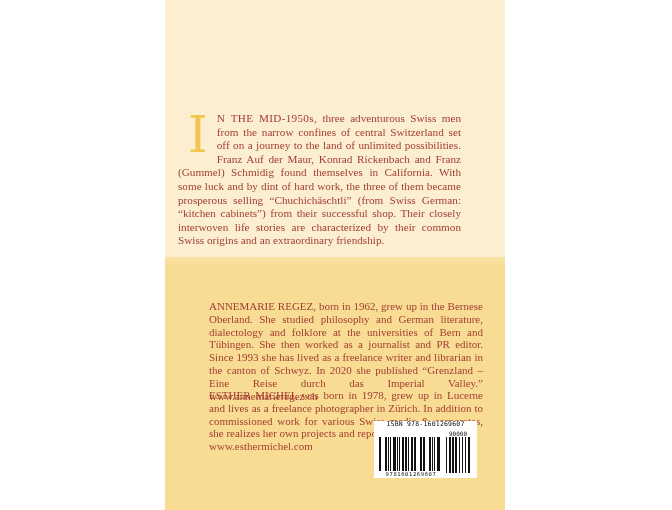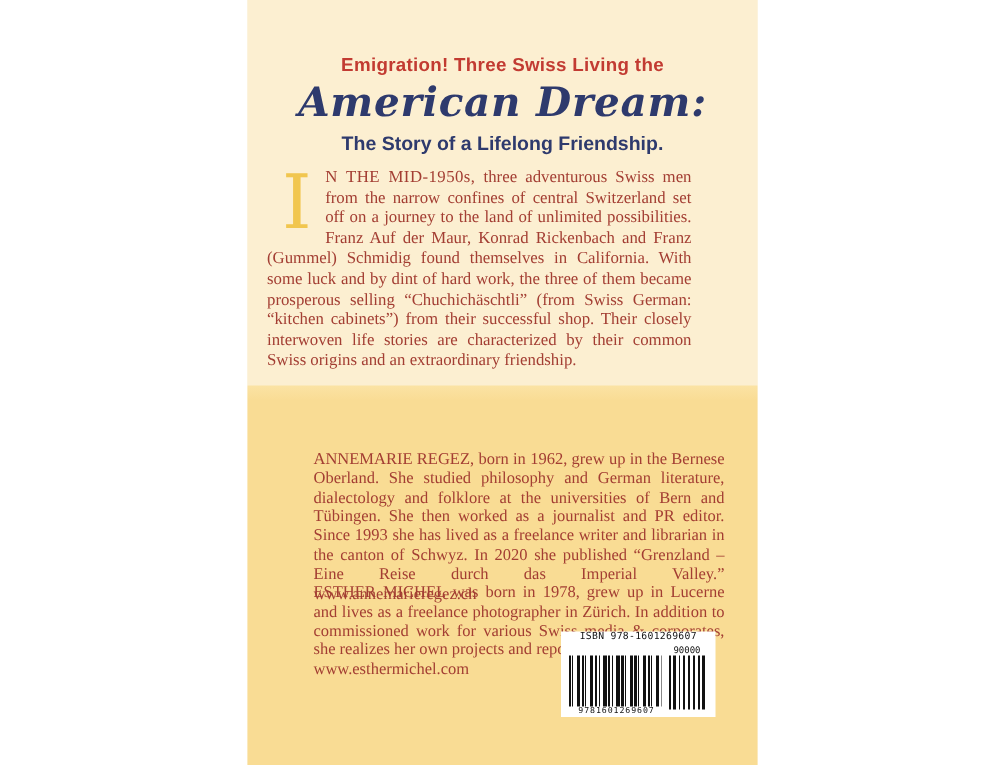--- a/index.html
+++ b/index.html
@@ -99,25 +99,20 @@
   }
 </style>
 </head>
 <body>
 
 <div class="cover">
 
   <div class="section-top"></div>
   <div class="section-bottom"></div>
 
-  <div class="title-block">
-    <div class="title-line1">Emigration! Three Swiss Living the</div>
-    <div class="title-line2">American Dream:</div>
-    <div class="title-line3">The Story of a Lifelong Friendship.</div>
-  </div>
 
   <div class="synopsis">
     <span class="dropcap">I</span><span class="lead-caps">N THE MID-1950s,</span><span> three adventurous Swiss men from the narrow confines of central Switzerland set off on a journey to the land of unlimited possibilities. Franz Auf der Maur, Konrad Rickenbach and Franz (Gummel) Schmidig found themselves in California. With some luck and by dint of hard work, the three of them became prosperous selling “Chuchichäschtli” (from Swiss German: “kitchen cabinets”) from their successful shop. Their closely interwoven life stories are characterized by their common Swiss origins and an extraordinary friendship.</span>
   </div>
 
   <div class="bio bio1">
     <span>ANNEMARIE REGEZ, born in 1962, grew up in the Bernese Oberland. She studied philosophy and German literature, dialectology and folklore at the universities of Bern and Tübingen. She then worked as a journalist and PR editor. Since 1993 she has lived as a freelance writer and librarian in the canton of Schwyz. In 2020 she published “Grenzland – Eine Reise durch das Imperial Valley.”  www.annemarieregez.ch</span>
   </div>
 
   <div class="bio bio2">

